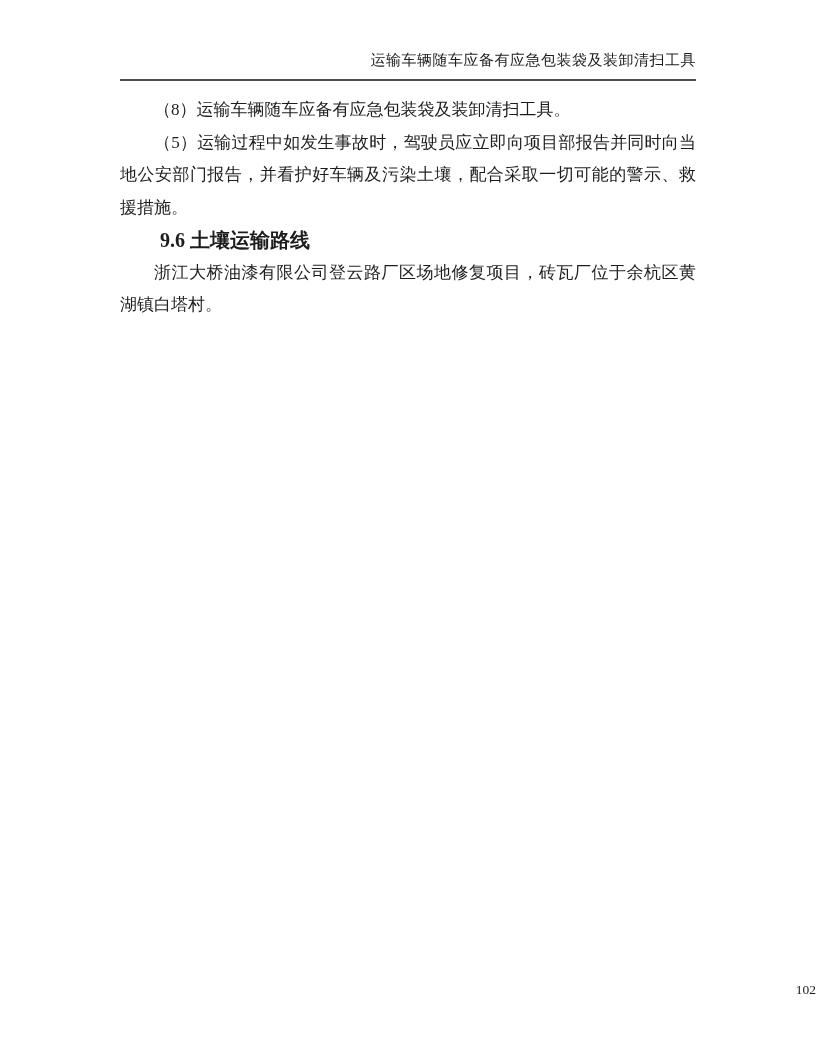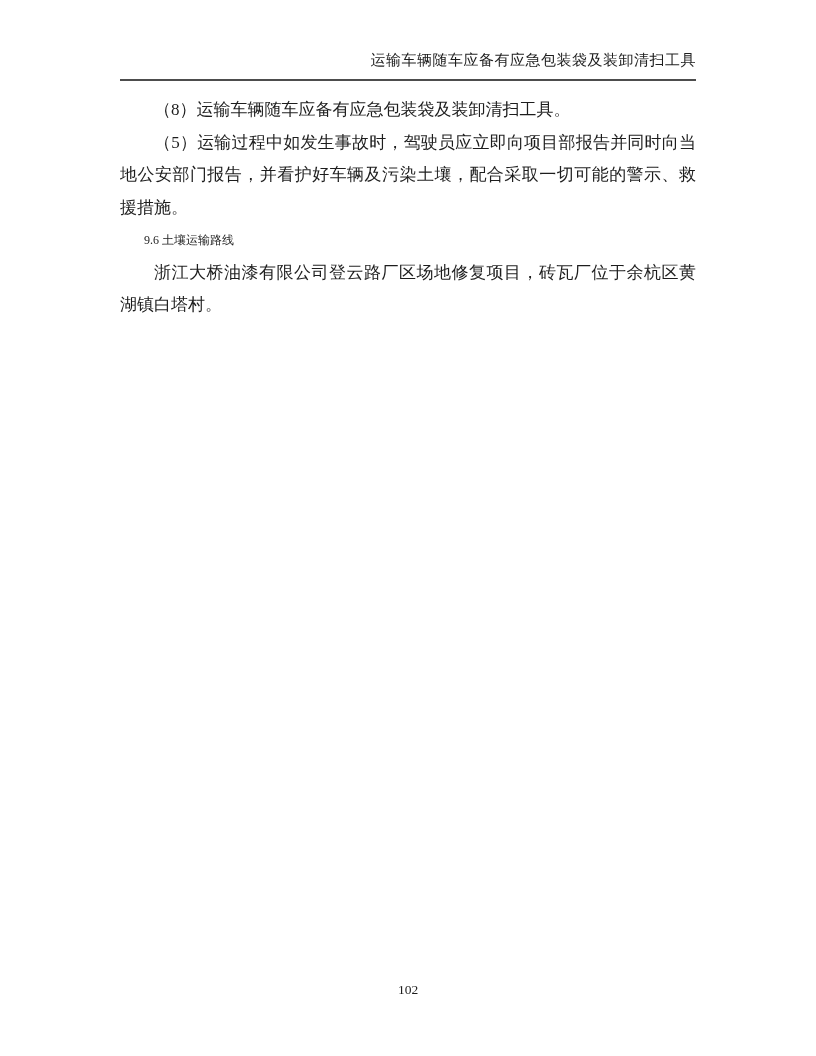--- a/index.html
+++ b/index.html
@@ -43,32 +43,32 @@
     font-size: 17px;
     line-height: 32.5px;
     text-align: justify;
   }
   .doc-body p {
     margin: 0;
     text-indent: 2em;
   }
   .section-heading {
     margin: 8px 0 3px 0;
-    font-size: 12px;
-    font-weight: normal;
+    font-size: 20px;
+    font-weight: bold;
     text-indent: 0;
     line-height: 32.5px;
     text-align: left;
   }
   .doc-footer {
     position: absolute;
     left: 0;
     width: 816px;
     top: 981px;
-    text-align: center;
+    text-align: right;
     font-size: 13.5px;
     line-height: 18px;
   }
 </style>
 </head>
 <body>
 
 <div class="page">
 
   <div class="doc-header">运输车辆随车应备有应急包装袋及装卸清扫工具</div>

